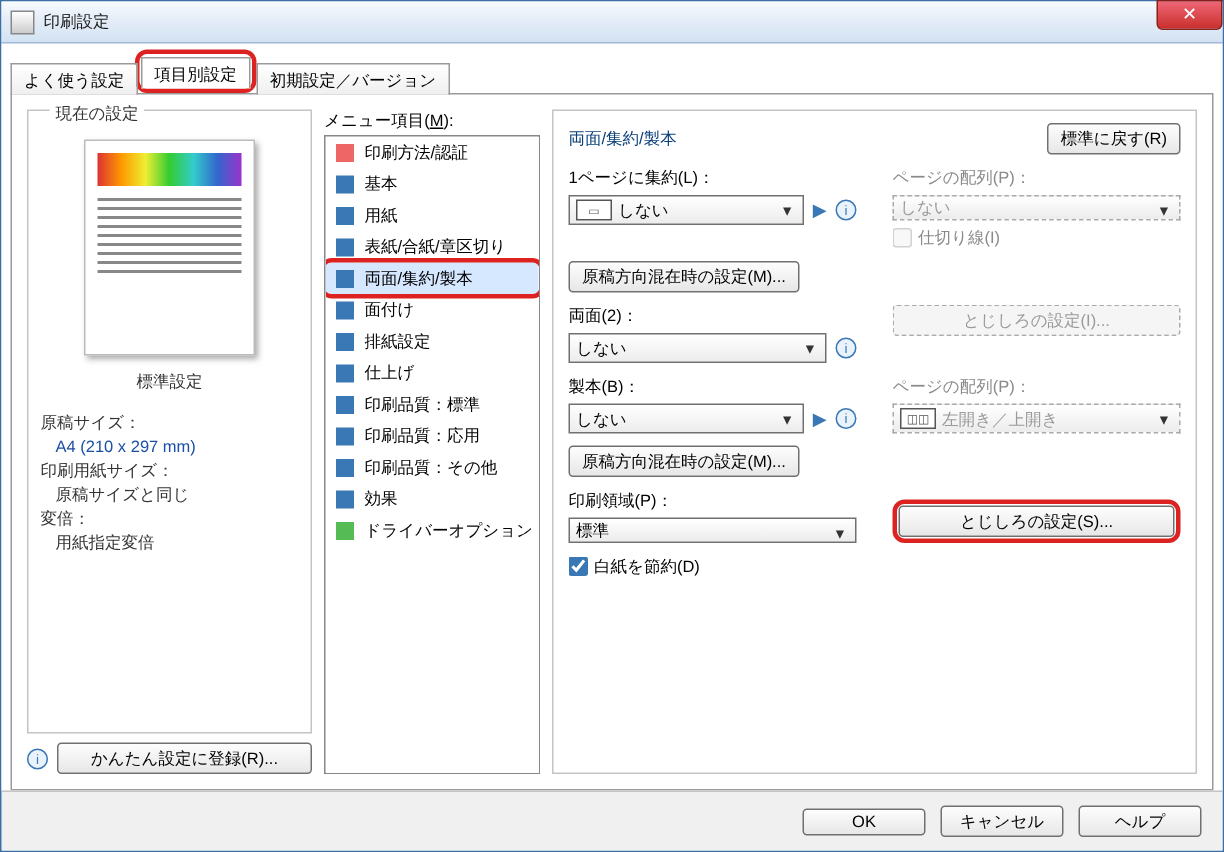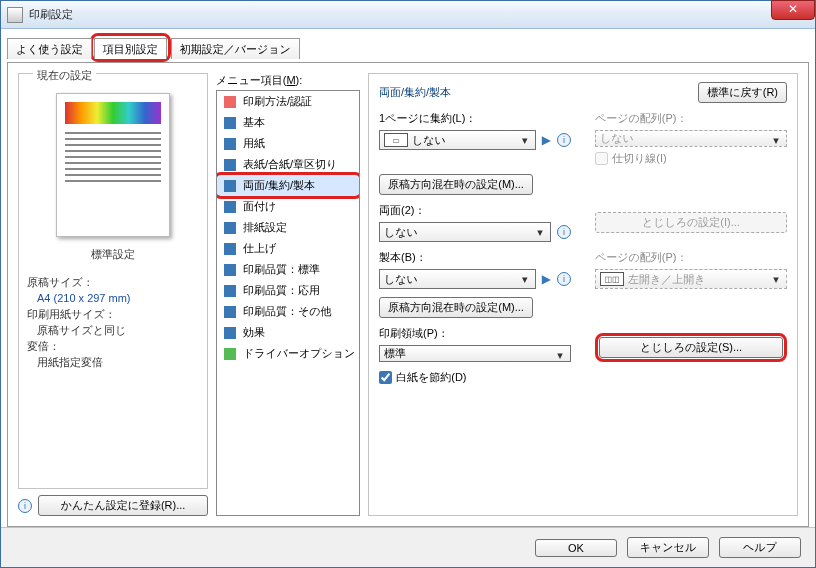--- a/index.html
+++ b/index.html
@@ -3,21 +3,21 @@
 <meta charset="utf-8">
 <style>
 *{box-sizing:border-box;margin:0;padding:0;font-family:"Meiryo","MS PGothic",sans-serif;font-size:11px}
 body{background:#d8d8d8}
 .window{width:816px;height:568px;margin:0 auto;background:#fdfdfd;border:1px solid #3a6ea5;display:flex;flex-direction:column}
 .titlebar{height:28px;background:linear-gradient(#f7fbff,#e6eef8 40%,#d3e3f3);border-bottom:1px solid #9fb8d5;display:flex;align-items:center;padding:0 0 0 6px;position:relative}
 .titlebar .icon{width:16px;height:16px;background:linear-gradient(#fff,#ccc);border:1px solid #888;margin-right:6px}
 .titlebar .title{color:#1a1a1a}
 .titlebar .closebtn{position:absolute;right:0;top:-1px;width:44px;height:20px;background:linear-gradient(#e67,#c9302c);border:1px solid #8a1f1b;border-bottom-left-radius:4px;border-bottom-right-radius:4px;color:#fff;text-align:center;line-height:16px;font-family:sans-serif;font-size:12px}
 .content{flex:1 1 auto;background:#fff;padding:4px 6px 0 6px;display:flex;flex-direction:column}
-.tabs{display:flex;align-items:center}
+.tabs{display:flex;align-items:flex-end}
 .tab{padding:3px 8px 2px;border:1px solid #9a9a9a;border-bottom:none;background:linear-gradient(#fff,#efefef);position:relative;top:1px;cursor:pointer}
 .tab.active{background:#fff;z-index:2}
 .redbox{border:3px solid #d22;border-radius:8px;padding:1px}
 .tabs .redbox{margin-left:-2px}
 .tab-body{flex:1 1 auto;border:1px solid #9a9a9a;background:#fff;padding:10px;display:flex;gap:8px;min-height:0}
 .fieldset{border:1px solid #c4c4c4;background:#fff}
 .leftcol{width:190px;display:flex;flex-direction:column}
 .left-fieldset{flex:1 1 auto;display:flex;flex-direction:column;padding:8px 8px 10px}
 .left-title{position:relative;top:-14px;left:6px;background:#fff;padding:0 4px;width:max-content;color:#333}
 .preview-wrap{display:flex;justify-content:center;margin-top:-4px}
@@ -273,21 +273,21 @@
             <div class="col">
               <div class="lbl">両面(2)：</div>
               <div class="row">
                 <div class="select">
                   <span>しない</span>
                   <span class="caret">▾</span>
                 </div>
                 <span class="info-icon">i</span>
               </div>
             </div>
-            <div class="col dashed-grp" style="justify-content:center">
+            <div class="col dashed-grp" style="justify-content:flex-start">
               <div class="btn" style="border:1px dashed #aaa;color:#9a9a9a;background:#f5f5f5">とじしろの設定(I)...</div>
             </div>
           </div>
 
           <div class="two-col">
             <div class="col">
               <div class="lbl">製本(B)：</div>
               <div class="row">
                 <div class="select">
                   <span>しない</span>

